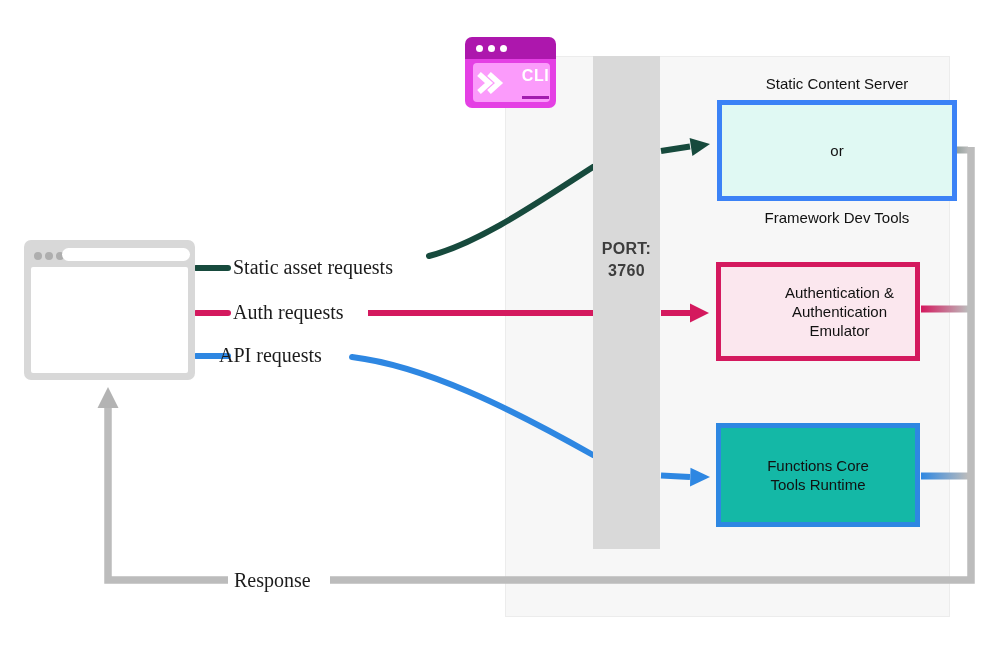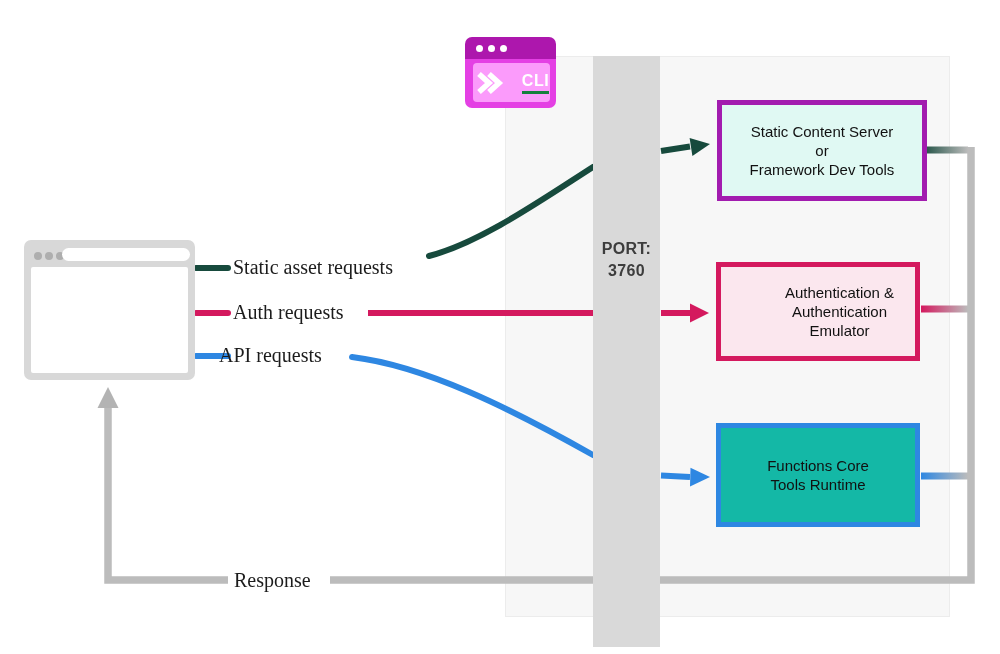--- a/index.html
+++ b/index.html
@@ -9,51 +9,51 @@
   }
   
   .panel{
     position:absolute;left:505px;top:56px;width:445px;height:561px;
     background:#f7f7f7;border:1px solid #ececec;box-sizing:border-box;
   }
   
   .wires{position:absolute;left:0;top:0;width:1000px;height:654px;}
   
   .port-bar{
-    position:absolute;left:593px;top:56px;width:67px;height:591px;
+    position:absolute;left:593px;top:56px;width:67px;height:493px;
     background:#d9d9d9;
   }
   .port-text{
     position:absolute;left:0;top:182px;width:100%;text-align:center;
     font-weight:bold;font-size:16px;line-height:22px;color:#3d3d3d;letter-spacing:0.3px;
   }
   
   .box{
     position:absolute;box-sizing:border-box;display:flex;flex-direction:column;
     align-items:center;justify-content:center;text-align:center;
     font-size:15px;line-height:19px;color:#111;
   }
-  .box-green{left:717px;top:100px;width:210px;height:101px;border:5px solid #a21caf;background:#e0f9f3;}
+  .box-green{left:717px;top:100px;width:240px;height:101px;border:5px solid #3b82f6;background:#e0f9f3;gap:48px;}
   .box-pink {left:716px;top:262px;width:204px;height:99px; border:5px solid #d4195e;background:#fbe7ee;padding-left:43px;}
   .box-blue {left:716px;top:423px;width:204px;height:104px;border:5px solid #2e87e2;background:#14b8a6;}
   
   .cli{position:absolute;left:465px;top:37px;width:91px;height:71px;border-radius:7px;}
   .cli-top{
     position:absolute;left:0;top:0;right:0;height:22px;background:#ad17ad;
     border-radius:7px 7px 0 0;display:flex;align-items:center;padding-left:11px;gap:5px;
   }
   .cli-dot{width:7px;height:7px;border-radius:50%;background:#ffffff;}
   .cli-body{position:absolute;left:0;top:22px;right:0;bottom:0;background:#e440e4;border-radius:0 0 7px 7px;}
   .cli-inner{
     position:absolute;left:8px;top:4px;right:6px;bottom:6px;background:#fb9bfb;border-radius:4px;
     display:flex;align-items:center;justify-content:center;
   }
   .cli-label{
     font-weight:bold;font-size:16px;color:#ffffff;letter-spacing:0.5px;
-    border-bottom:3px solid #15803d;padding-bottom:1px;margin-left:16px;
+    border-bottom:3px solid #a21caf;padding-bottom:11px;margin-left:16px;
   }
   
   .browser{position:absolute;left:24px;top:240px;width:171px;height:140px;background:#d8d8d8;border-radius:7px;}
   .browser-dot{position:absolute;top:12px;width:8px;height:8px;border-radius:50%;background:#aeaeae;}
   .browser-addr{position:absolute;left:38px;top:8px;width:128px;height:13px;background:#ffffff;border-radius:7px;}
   .browser-body{position:absolute;left:7px;top:27px;right:7px;bottom:7px;background:#ffffff;border-radius:2px;}
   
   .flow-label{
     position:absolute;transform:translateY(-52%);font-size:20px;color:#1c1c1c;white-space:nowrap;font-family:Liberation Serif, serif;
   }

